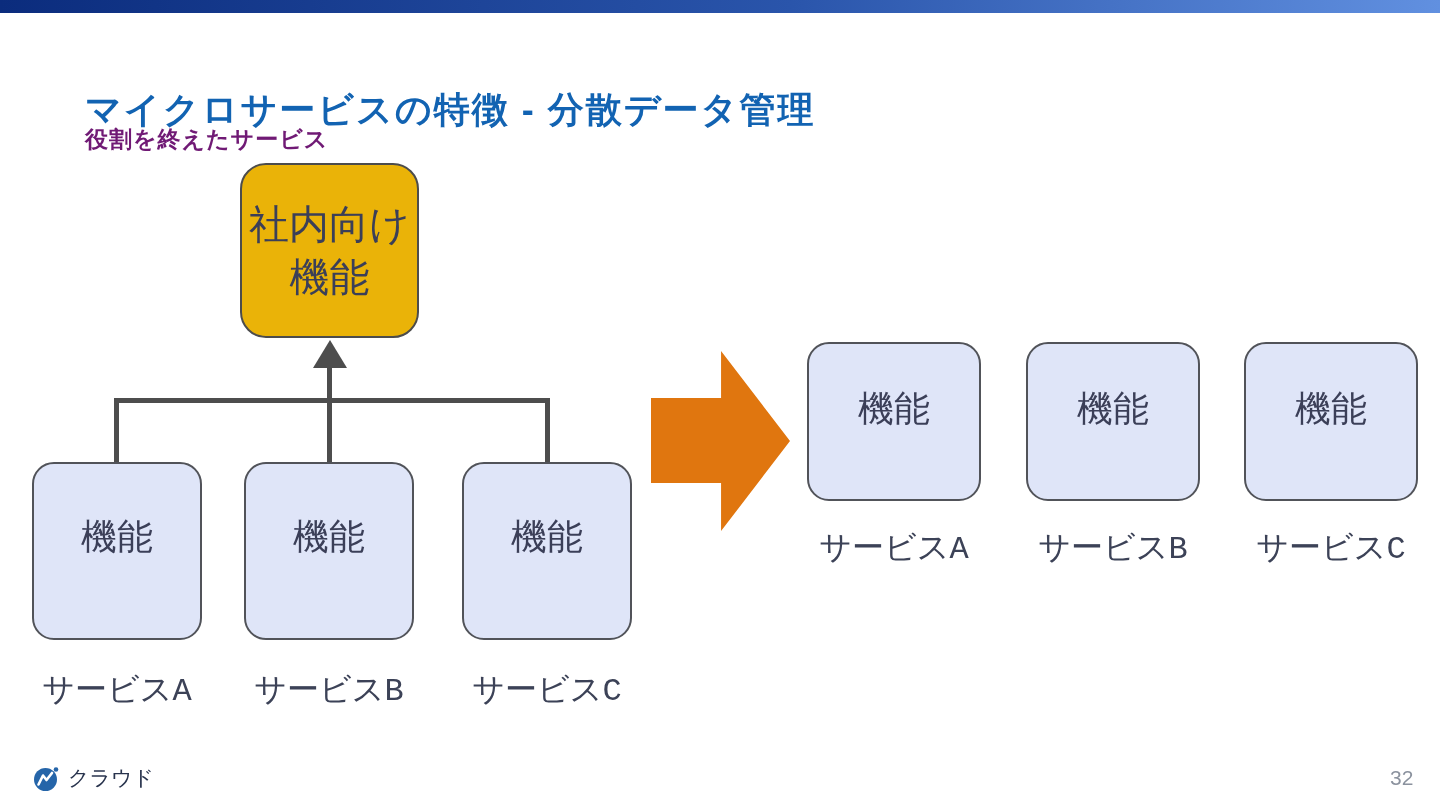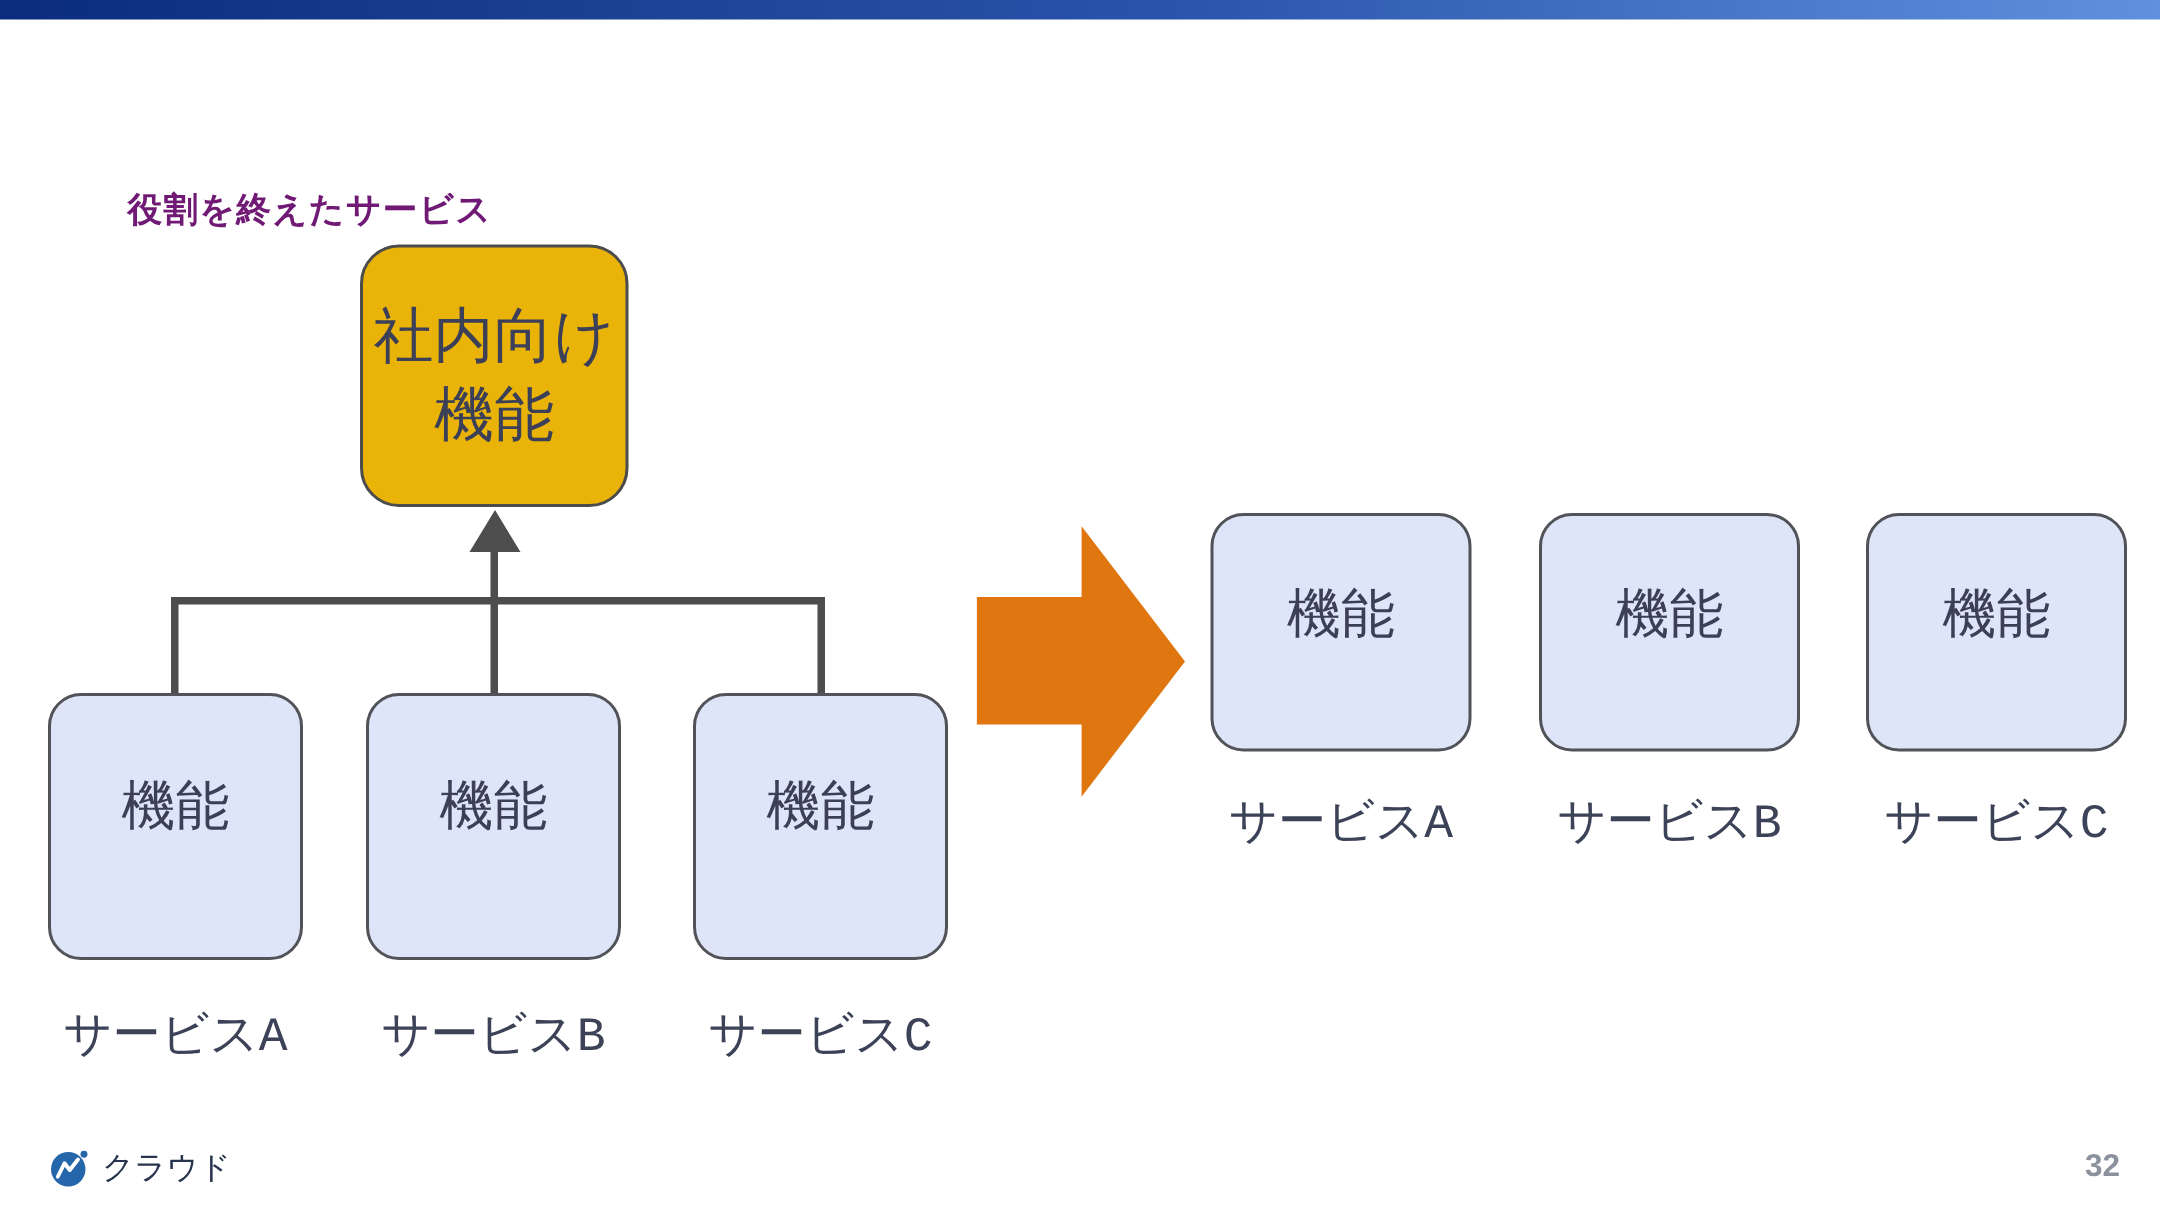--- a/index.html
+++ b/index.html
@@ -69,30 +69,31 @@
     clip-path:polygon(0% 26.4%,50.4% 26.4%,50.4% 0.5%,100% 50%,50.4% 99.5%,50.4% 73.1%,0% 73.1%);
   }
   .footer{
     position:absolute;left:33px;top:764px;
     display:flex;align-items:center;gap:8px;height:28px;
   }
   .brand{font-size:24px;font-weight:bold;color:#2565a9;white-space:nowrap;}
   .brand-suffix{font-size:21px;font-weight:500;color:#28334d;white-space:nowrap;}
   .page-number{
     position:absolute;left:1390px;top:766px;
-    font-size:21px;color:#8b929e;font-weight:bold;
+    font-size:21px;color:#8b929e;
   }
 </style>
 </head>
 <body>
 
 <div class="slide">
 
   <div class="top-bar"></div>
 
+  <h1 class="title">マイクロサービスの特徴 - 分散データ管理</h1>
 
   <div class="caption">役割を終えたサービス</div>
 
   <div>
 
     <div class="node node-orange">
       <div>
         <span style="display:block">社内向け</span>
         <span style="display:block">機能</span>
       </div>

